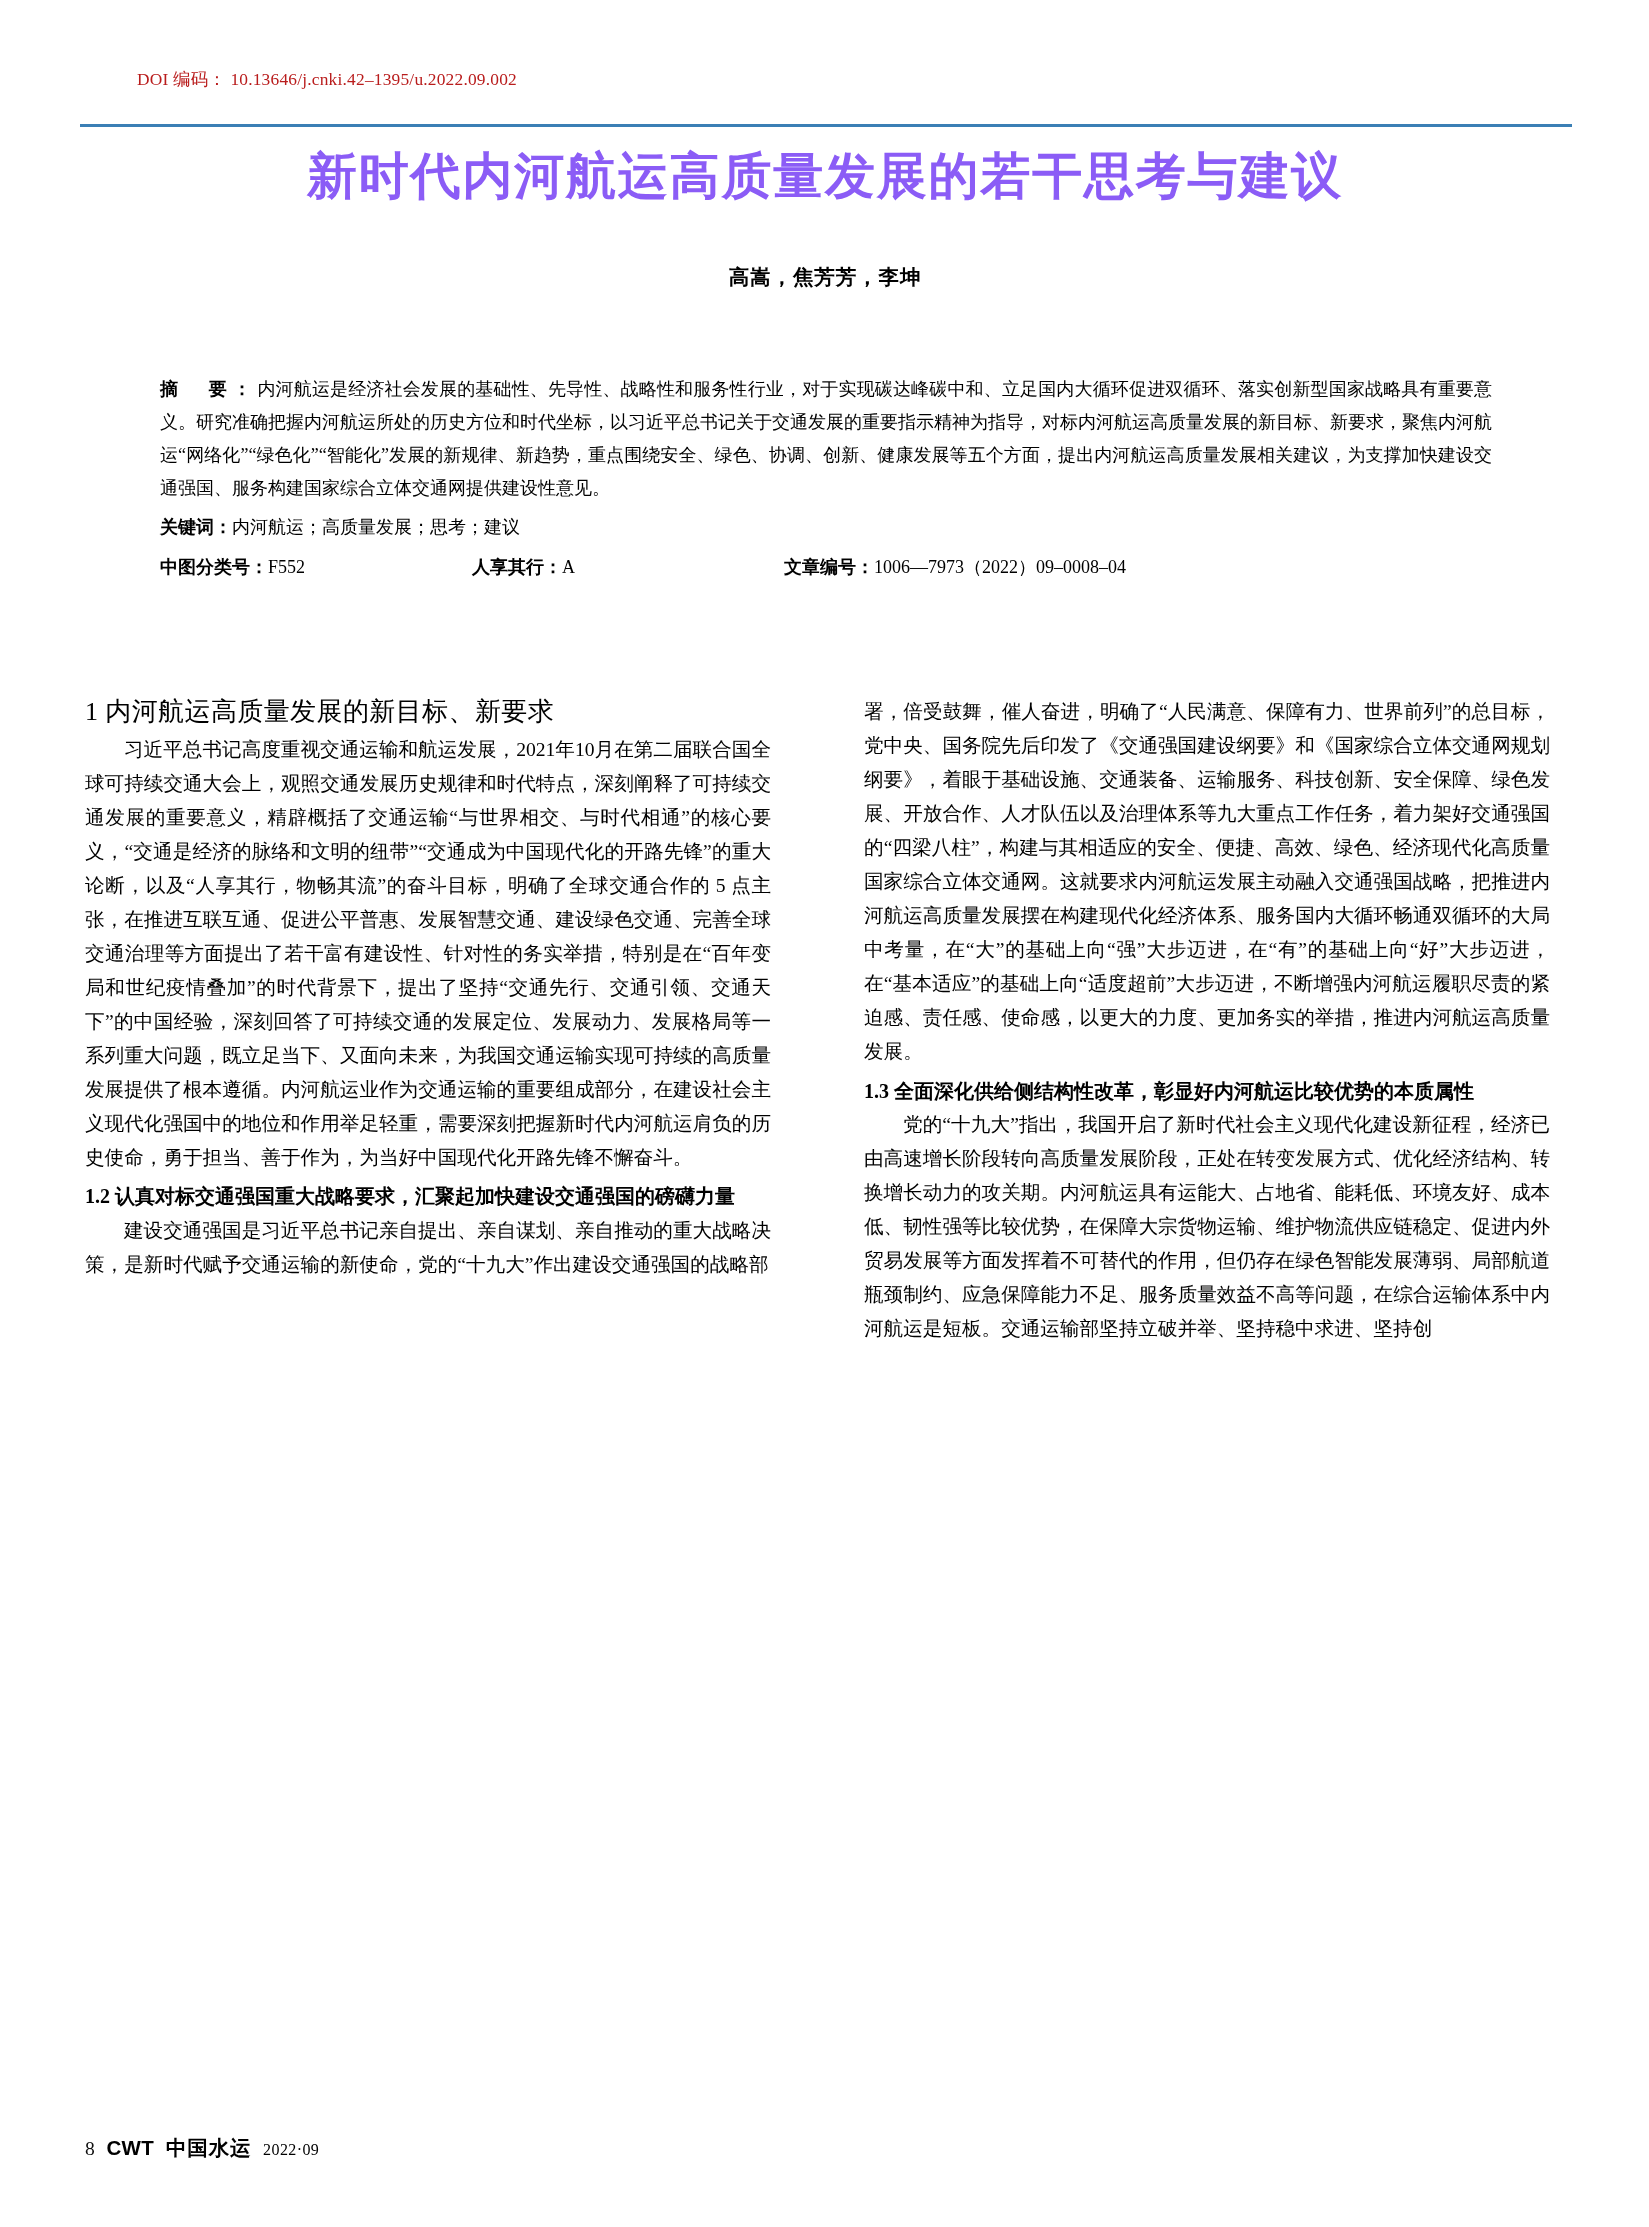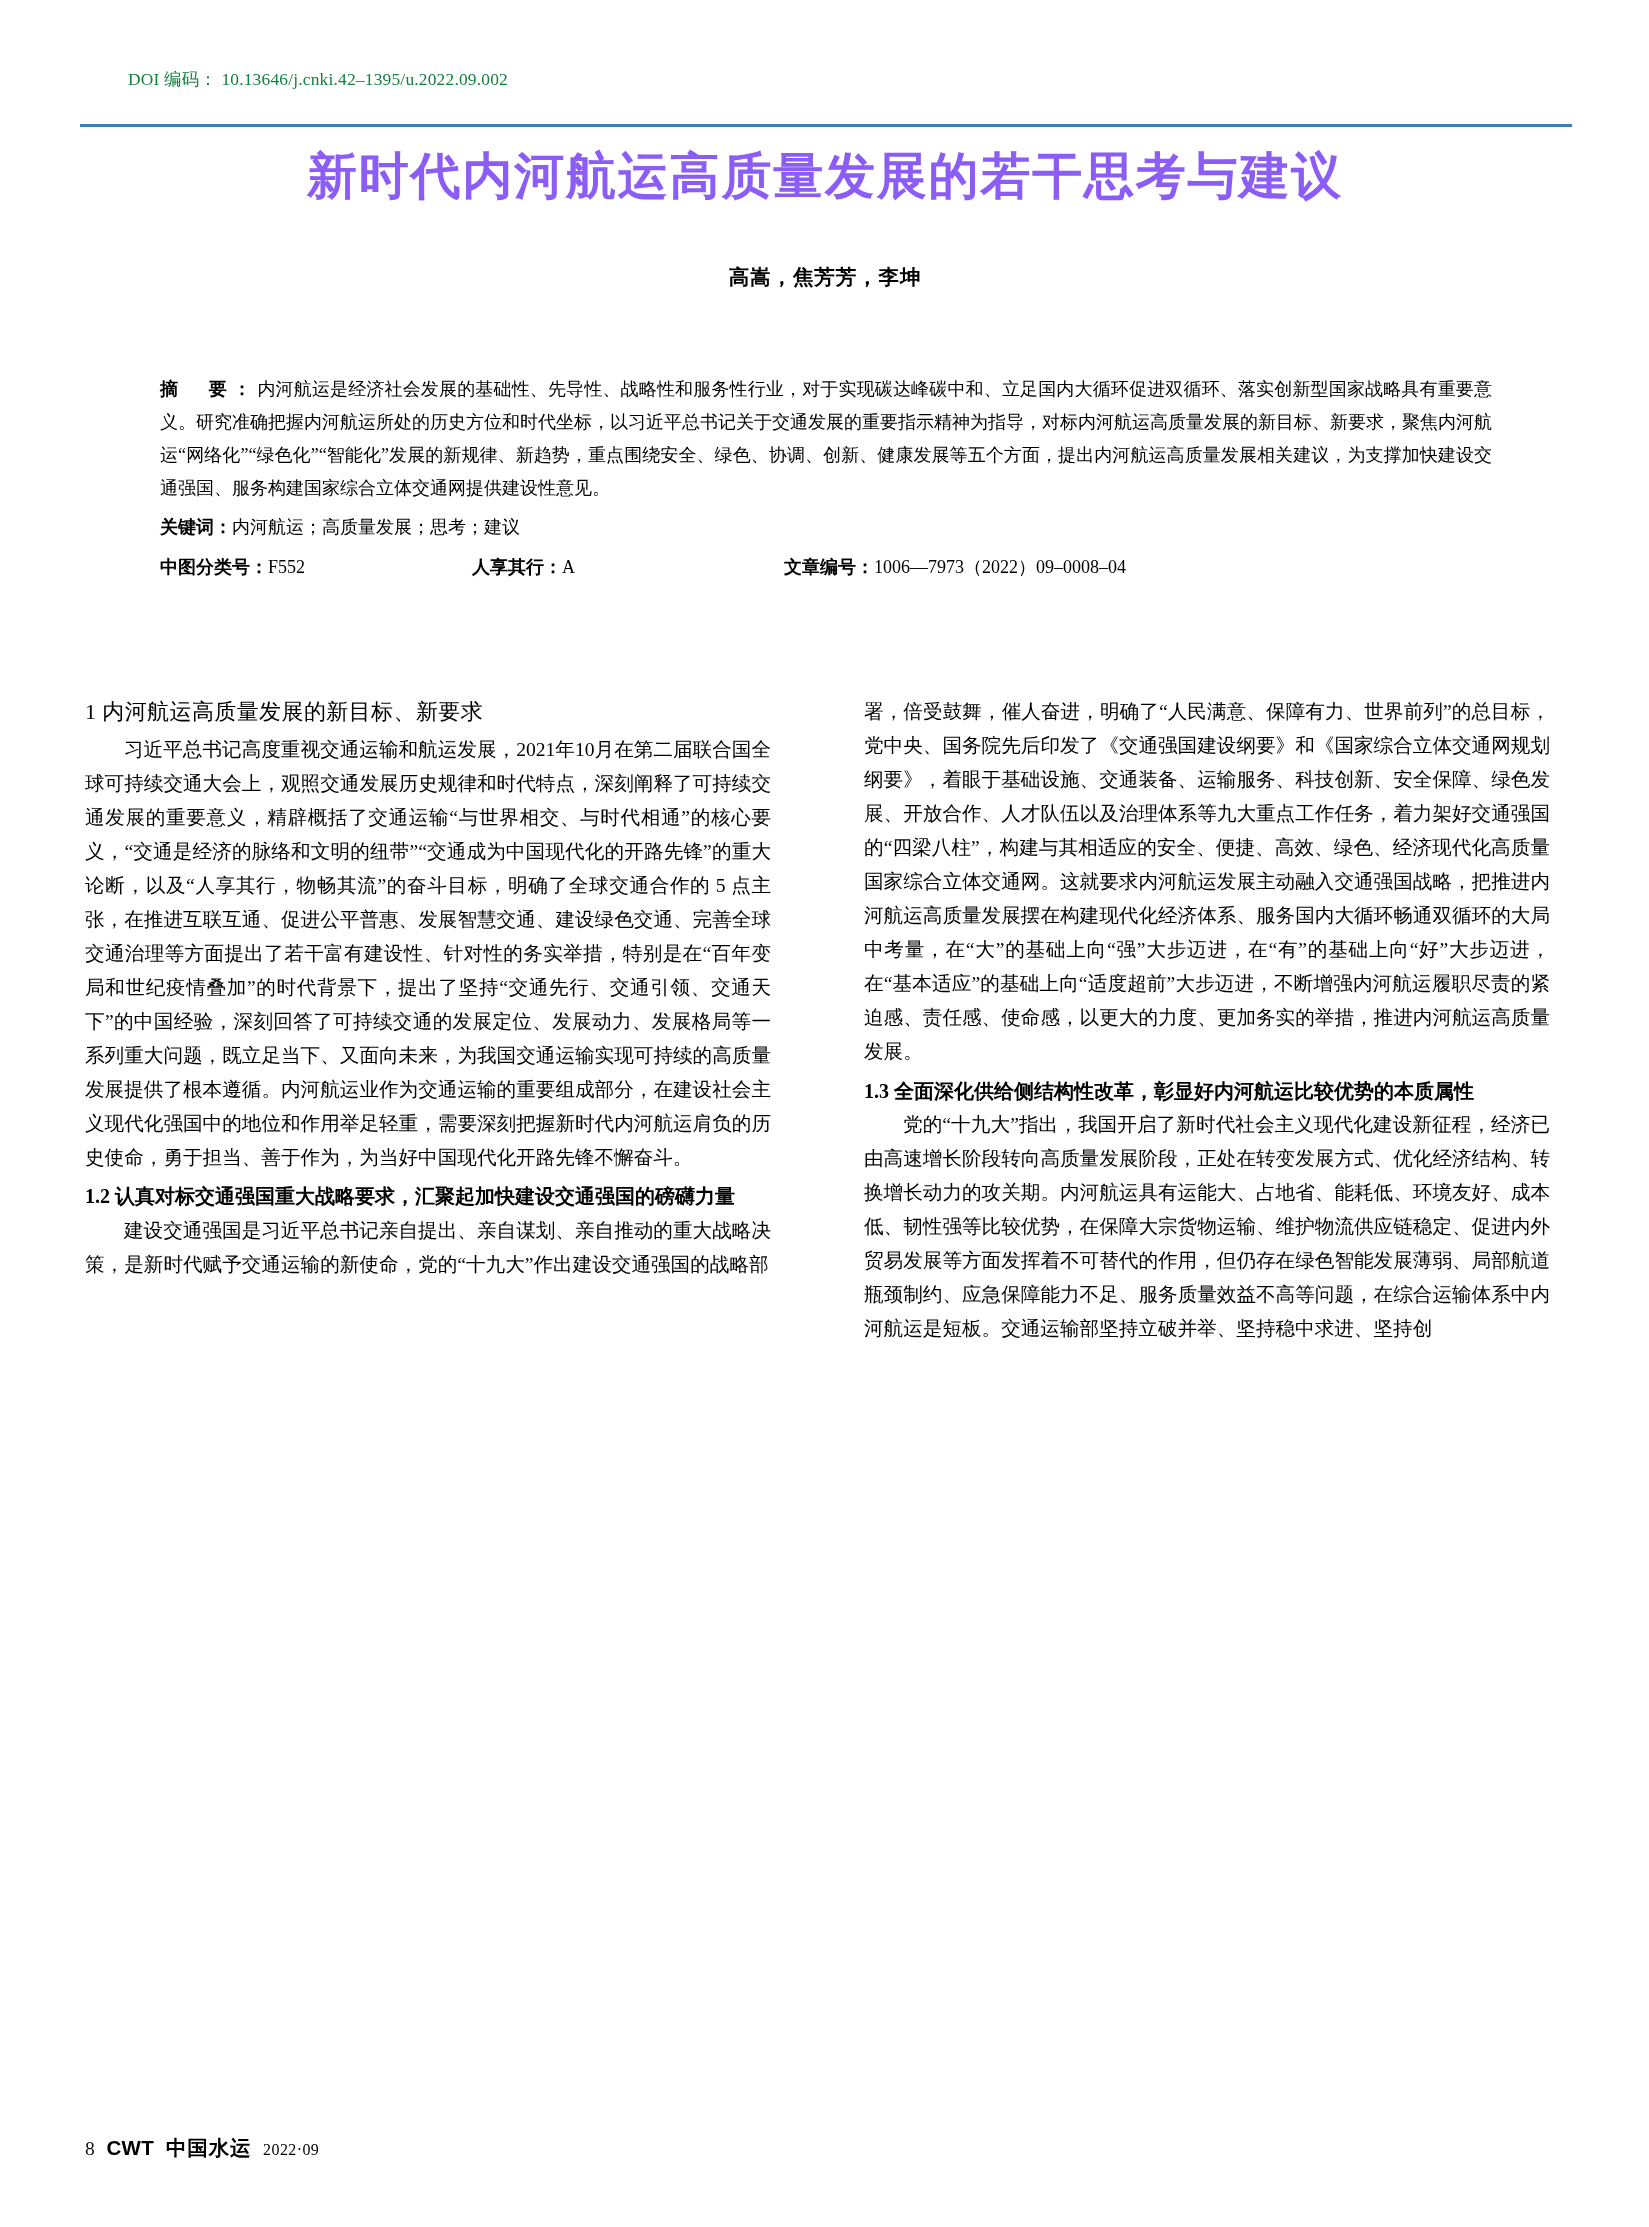--- a/index.html
+++ b/index.html
@@ -17,26 +17,26 @@
     height: 2239px;
     background: #ffffff;
     box-sizing: border-box;
     padding: 0;
     overflow: hidden;
   }
 
   
   .doi {
     position: absolute;
-    left: 128px;
+    left: 137px;
     top: 67px;
     font-family: "Liberation Serif", serif;
     font-size: 17.4px;
     letter-spacing: 0.2px;
-    color: #15803d;
+    color: #b91c1c;
   }
 
   
   .top-rule {
     position: absolute;
     left: 80px;
     top: 124px;
     width: 1492px;
     height: 3.1px;
     background: #3b7fb5;
@@ -115,21 +115,21 @@
     top: 695px;
     width: 686px;
     font-size: 19.6px;
     line-height: 34px;
     text-align: justify;
   }
   .col-left { left: 85px; }
   .col-right { left: 864px; }
 
   h2.sec {
-    font-size: 22px;
+    font-size: 26px;
     font-weight: normal;
     margin: 0 0 3.6px 0;
     line-height: 34px;
     letter-spacing: 0.4px;
   }
   h3.sub {
     font-size: 20px;
     font-weight: bold;
     margin: 4.5px 0 0.9px 0;
     line-height: 34px;

